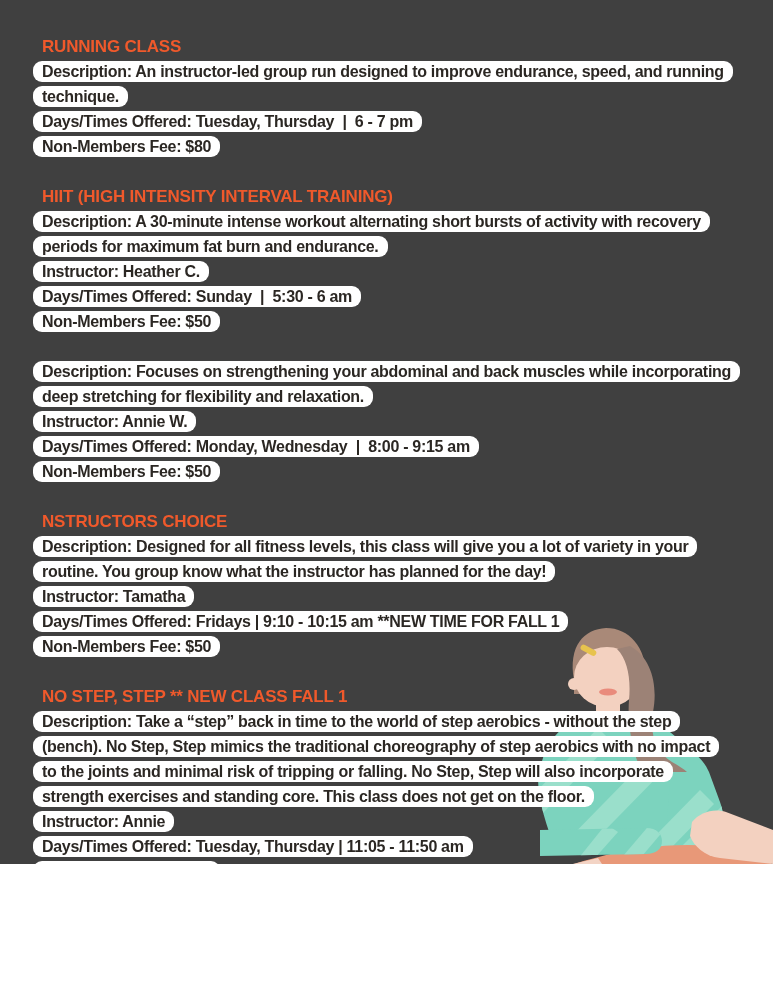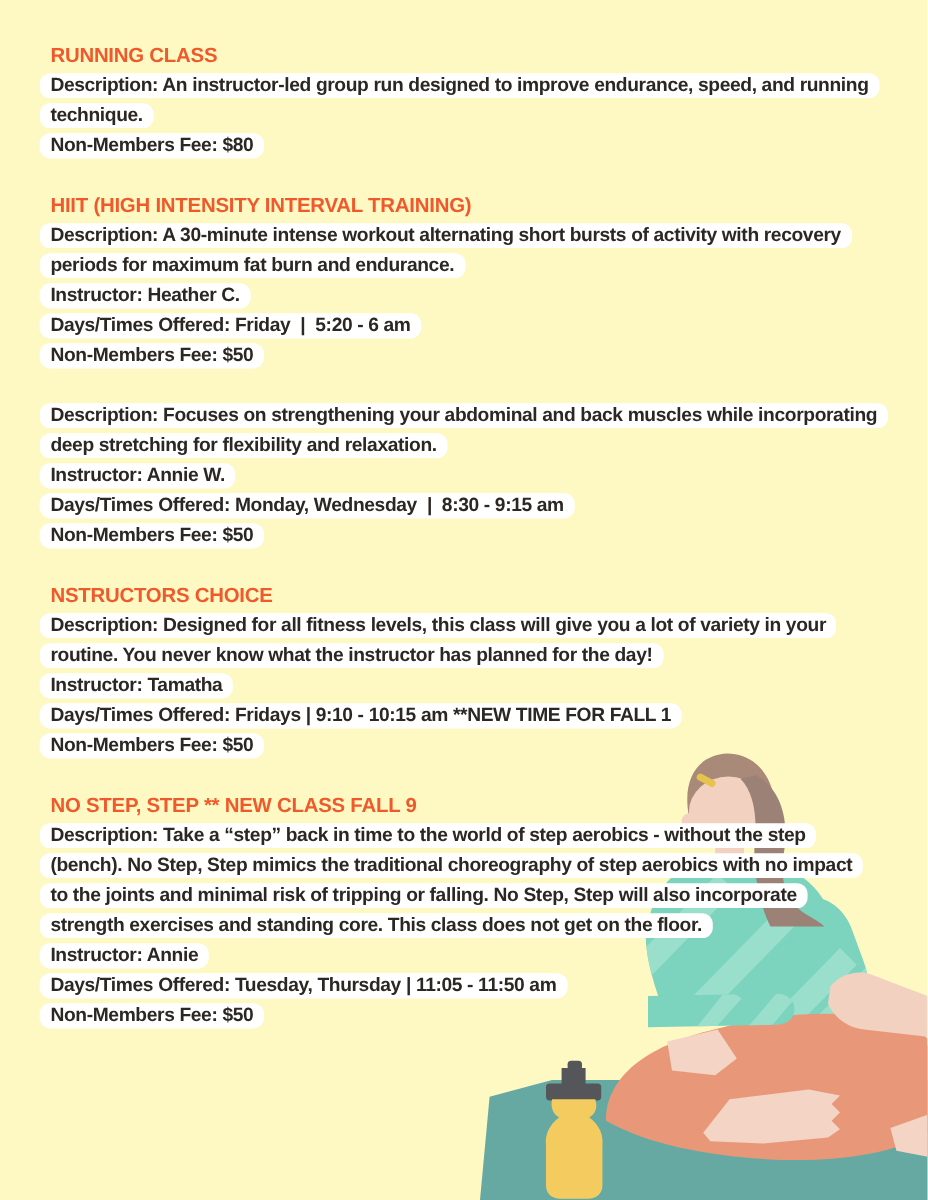--- a/index.html
+++ b/index.html
@@ -2,22 +2,22 @@
 <html style="--accent: #F0592B; --text: #2B2723;"><head>
 <meta charset="utf-8">
 <style>
   :root{
     --accent:#F0592B;
     --text:#2B2723;
   }
   html,body{margin:0;padding:0;background:#fff;}
   .page{
     position:relative;
-    width:773px;height:1000px;
-    background:#fef9c3;
+    width:773px;height:864px;
+    background:#404040;
     overflow:hidden;
     font-family:"Liberation Sans", sans-serif;
   }
   .illustration{
     position:absolute;left:0;top:0;width:773px;height:1000px;
   }
   .content{
     position:relative;z-index:1;
     padding:34px 42px 0 42px;
   }
@@ -102,51 +102,52 @@
     <rect x="455" y="903" width="46" height="14" rx="3" fill="#55565A"></rect>
     <path d="M460,916 L496,916 C498,922 497,928 491,931 C500,938 503,946 502,955 L502,988 C502,995 497,999 490,999 L467,999 C460,999 455,995 455,988 L455,955 C454,946 457,938 466,931 C460,928 459,922 460,916 Z" fill="#F4CB5F"></path>
   </svg>
 
   <main class="content">
     <div id="sections">
   <section class="class-section">
     <h2 class="class-title">RUNNING CLASS</h2>
     <p class="class-line"><span class="bubble">Description: An instructor-led group run designed to improve endurance, speed, and running
 technique.</span></p>
+    <p class="class-line"><span class="bubble">Days/Times Offered: Tuesday, Thursday  |  6 - 7 pm</span></p>
     <p class="class-line"><span class="bubble">Non-Members Fee: $80</span></p>
   </section>
 
   <section class="class-section">
     <h2 class="class-title">HIIT (HIGH INTENSITY INTERVAL TRAINING)</h2>
     <p class="class-line"><span class="bubble">Description: A 30-minute intense workout alternating short bursts of activity with recovery
 periods for maximum fat burn and endurance.</span></p>
     <p class="class-line"><span class="bubble">Instructor: Heather C.</span></p>
-    <p class="class-line"><span class="bubble">Days/Times Offered: Friday  |  5:20 - 6 am</span></p>
+    <p class="class-line"><span class="bubble">Days/Times Offered: Sunday  |  5:30 - 6 am</span></p>
     <p class="class-line"><span class="bubble">Non-Members Fee: $50</span></p>
   </section>
 
   <section class="class-section">
     <p class="class-line"><span class="bubble">Description: Focuses on strengthening your abdominal and back muscles while incorporating
 deep stretching for flexibility and relaxation.</span></p>
     <p class="class-line"><span class="bubble">Instructor: Annie W.</span></p>
-    <p class="class-line"><span class="bubble">Days/Times Offered: Monday, Wednesday  |  8:30 - 9:15 am</span></p>
+    <p class="class-line"><span class="bubble">Days/Times Offered: Monday, Wednesday  |  8:00 - 9:15 am</span></p>
     <p class="class-line"><span class="bubble">Non-Members Fee: $50</span></p>
   </section>
 
   <section class="class-section">
     <h2 class="class-title">NSTRUCTORS CHOICE</h2>
     <p class="class-line"><span class="bubble">Description: Designed for all fitness levels, this class will give you a lot of variety in your
-routine. You never know what the instructor has planned for the day!</span></p>
+routine. You group know what the instructor has planned for the day!</span></p>
     <p class="class-line"><span class="bubble">Instructor: Tamatha</span></p>
     <p class="class-line"><span class="bubble">Days/Times Offered: Fridays | 9:10 - 10:15 am **NEW TIME FOR FALL 1</span></p>
     <p class="class-line"><span class="bubble">Non-Members Fee: $50</span></p>
   </section>
 
   <section class="class-section">
-    <h2 class="class-title">NO STEP, STEP ** NEW CLASS FALL 9</h2>
+    <h2 class="class-title">NO STEP, STEP ** NEW CLASS FALL 1</h2>
     <p class="class-line"><span class="bubble">Description: Take a “step” back in time to the world of step aerobics - without the step
 (bench). No Step, Step mimics the traditional choreography of step aerobics with no impact
 to the joints and minimal risk of tripping or falling. No Step, Step will also incorporate
 strength exercises and standing core. This class does not get on the floor.</span></p>
     <p class="class-line"><span class="bubble">Instructor: Annie</span></p>
     <p class="class-line"><span class="bubble">Days/Times Offered: Tuesday, Thursday | 11:05 - 11:50 am</span></p>
     <p class="class-line"><span class="bubble">Non-Members Fee: $50</span></p>
   </section>
 </div>
   </main>

